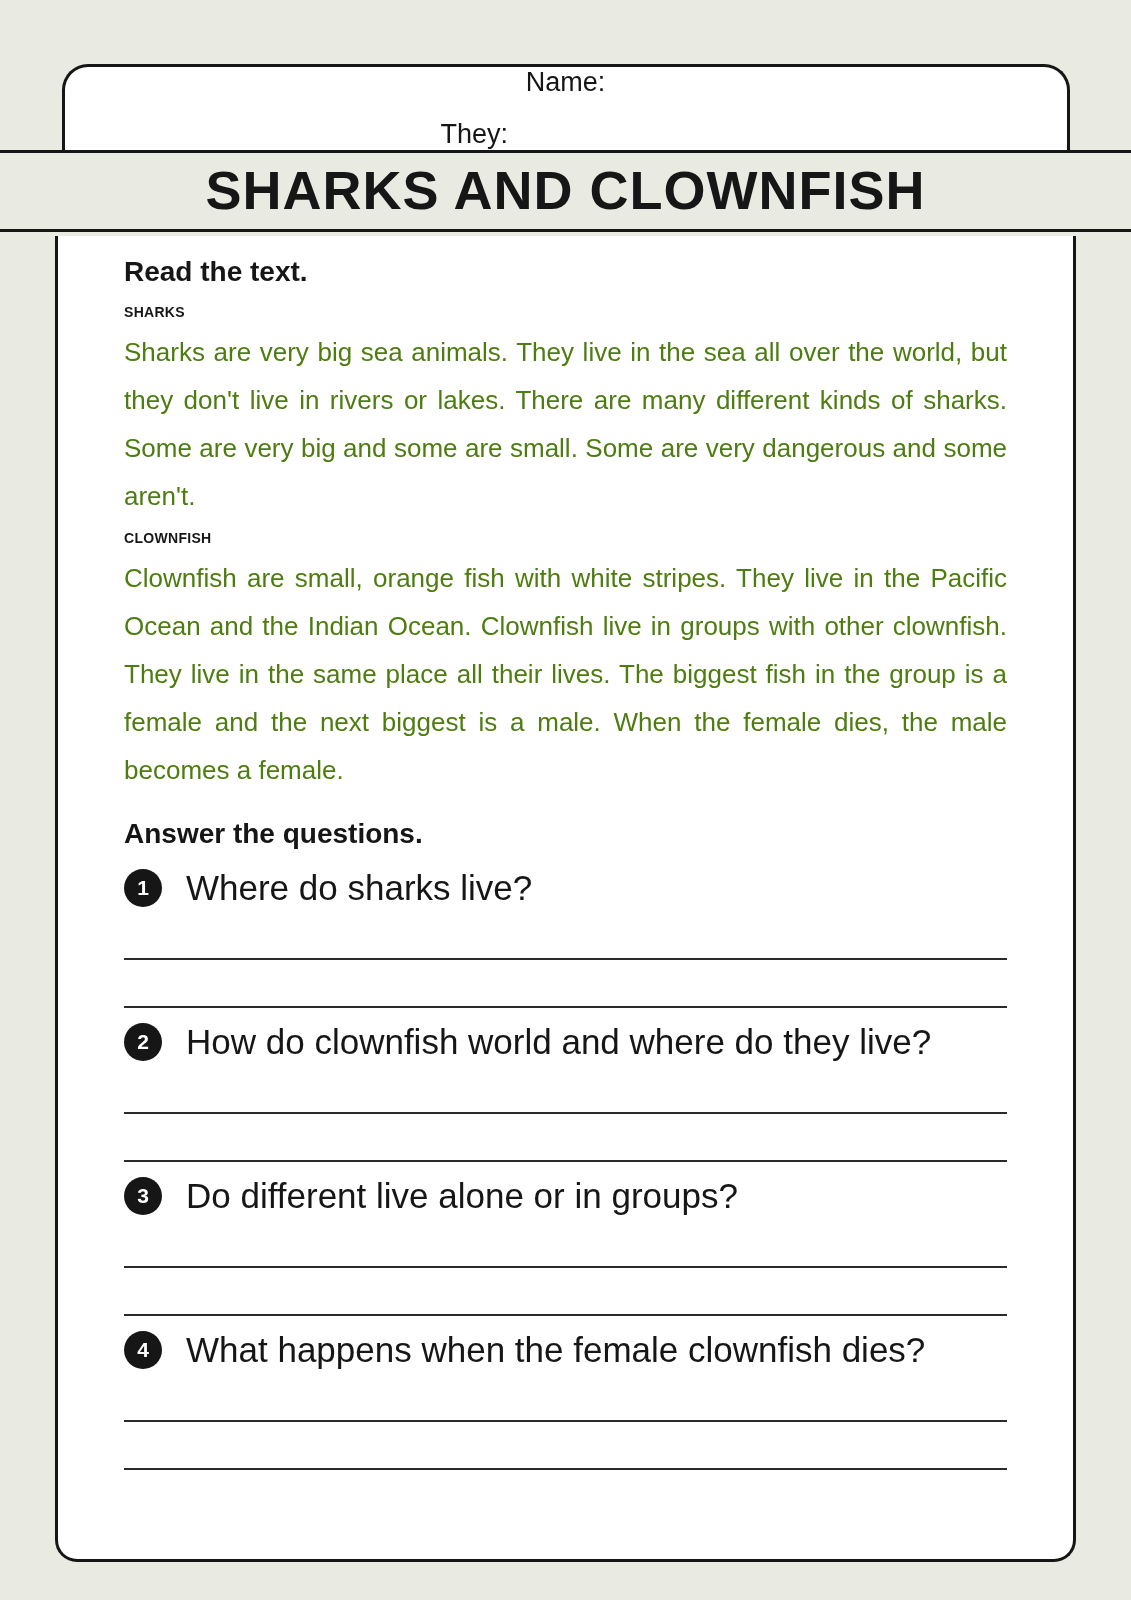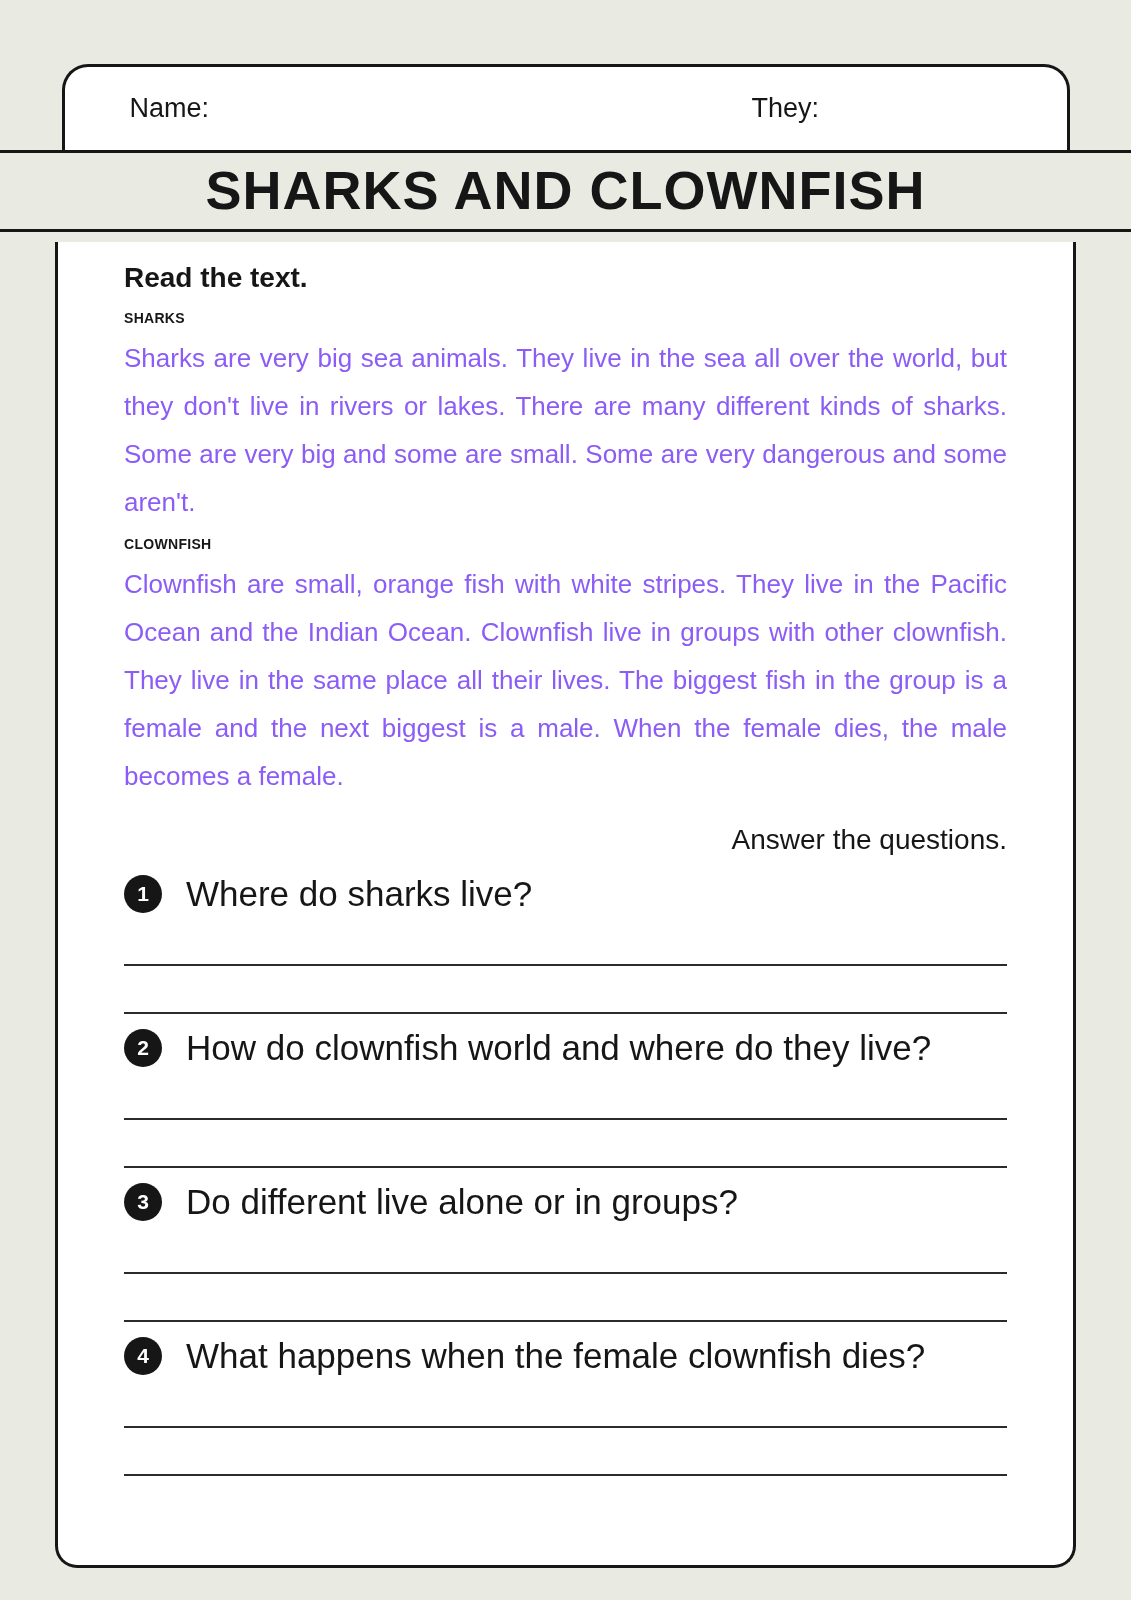--- a/index.html
+++ b/index.html
@@ -19,38 +19,39 @@
     width: 1008px;
     margin: 64px auto 0;
     height: 86px;
     background: var(--paper);
     border: 3px solid var(--ink);
     border-bottom: none;
     border-radius: 26px 26px 0 0;
     display: flex;
     align-items: center;
     padding: 0 65px;
+    flex-direction: column;
   }
   .name-label { flex: 1; font-size: 27px; }
   .date-label { width: 250px; font-size: 27px; }
   .title-band {
     border-top: 3px solid var(--ink);
     border-bottom: 3px solid var(--ink);
     background: var(--background);
     text-align: center;
     padding: 6px 0 8px;
   }
   .title-band h1 {
     font-size: 54px;
     font-weight: 900;
     letter-spacing: 1px;
   }
   .main-box {
     width: 1021px;
-    margin: 10px auto;
+    margin: 4px auto;
     background: var(--paper);
     border: 3px solid var(--ink);
     border-top: none;
     border-radius: 0 0 22px 22px;
     padding: 14px 66px 22px;
     height: 1326px;
     overflow: hidden;
   }
   .read-instruction {
     font-size: 28px;
@@ -60,27 +61,26 @@
   .section-heading {
     font-size: 14px;
     font-weight: bold;
     letter-spacing: 0.3px;
     margin: 10px 0 8px;
   }
   .section-text {
     font-size: 26px;
     line-height: 48px;
     text-align: justify;
-    color: #8b5cf6;
+    color: #4d7c0f;
   }
   .answer-instruction {
     font-size: 28px;
-    font-weight: normal;
+    font-weight: bold;
     margin: 24px 0 18px;
-    text-align: right;
   }
   .question { margin-bottom: 14px; }
   .q-row {
     display: flex;
     align-items: center;
     gap: 24px;
     margin-bottom: 4px;
   }
   .q-num {
     width: 38px; height: 38px; min-width: 38px;

